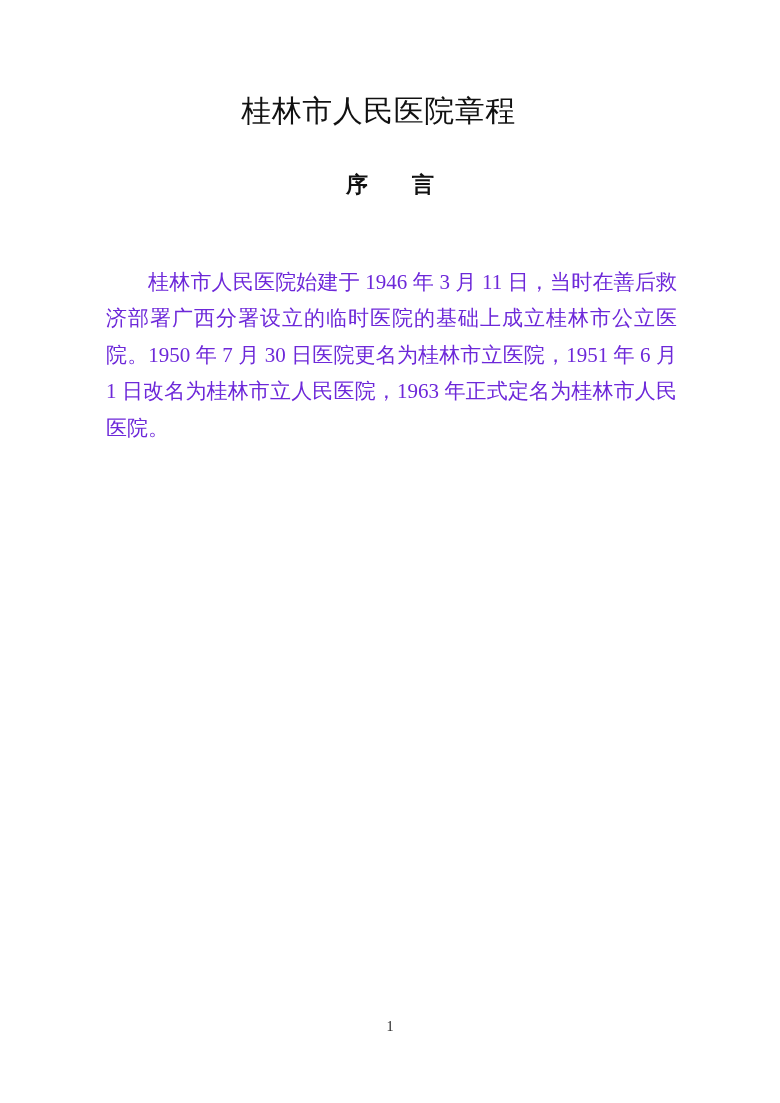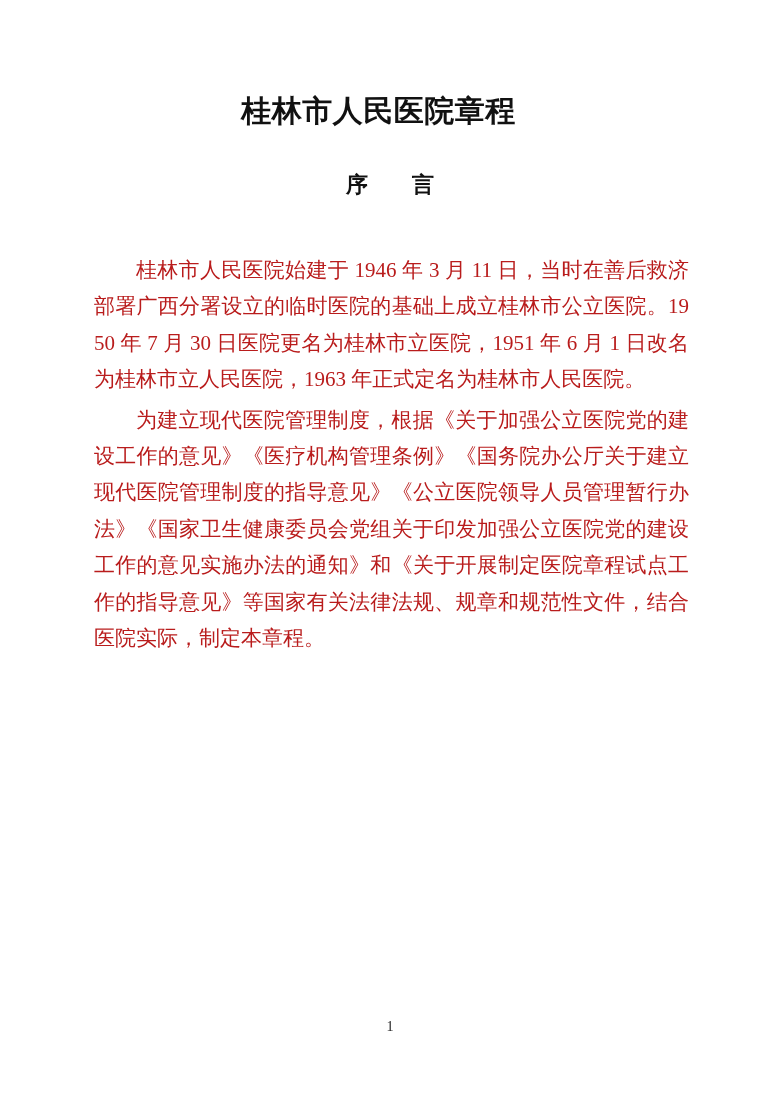--- a/index.html
+++ b/index.html
@@ -18,21 +18,21 @@
   }
   .doc-title {
     position: absolute;
     top: 92px;
     left: 0;
     width: 757px;
     margin: 0;
     text-align: center;
     font-size: 30px;
     line-height: 38px;
-    font-weight: bold;
+    font-weight: normal;
     color: #111111;
     letter-spacing: 0.5px;
   }
   .section-heading {
     position: absolute;
     top: 170px;
     left: 0;
     width: 780px;
     margin: 0;
     text-align: center;
@@ -41,27 +41,27 @@
     font-weight: bold;
     color: #111111;
   }
   .body-text {
     position: absolute;
     top: 248px;
     left: 90px;
     width: 603px;
   }
   .body-text p {
-    margin: 4px;
+    margin: 16px;
     font-size: 21px;
     line-height: 36.4px;
     text-align: justify;
     text-align-last: left;
     text-indent: 2em;
-    color: #b91c1c;
+    color: #6d28d9;
     word-break: break-all;
   }
   .page-number {
     position: absolute;
     top: 1018px;
     left: 0;
     width: 780px;
     text-align: center;
     font-size: 14px;
     line-height: 18px;
@@ -72,18 +72,17 @@
 <body>
 
 <div class="page">
 
   <h1 class="doc-title">桂林市人民医院章程</h1>
 
   <h2 class="section-heading">序　　言</h2>
 
   <div class="body-text">
     <p>桂林市人民医院始建于 1946 年 3 月 11 日，当时在善后救济部署广西分署设立的临时医院的基础上成立桂林市公立医院。1950 年 7 月 30 日医院更名为桂林市立医院，1951 年 6 月 1 日改名为桂林市立人民医院，1963 年正式定名为桂林市人民医院。</p>
-    <p>为建立现代医院管理制度，根据《关于加强公立医院党的建设工作的意见》《医疗机构管理条例》《国务院办公厅关于建立现代医院管理制度的指导意见》《公立医院领导人员管理暂行办法》《国家卫生健康委员会党组关于印发加强公立医院党的建设工作的意见实施办法的通知》和《关于开展制定医院章程试点工作的指导意见》等国家有关法律法规、规章和规范性文件，结合医院实际，制定本章程。</p>
   </div>
 
   <div class="page-number">1</div>
 
 </div>
 
 </body></html>

